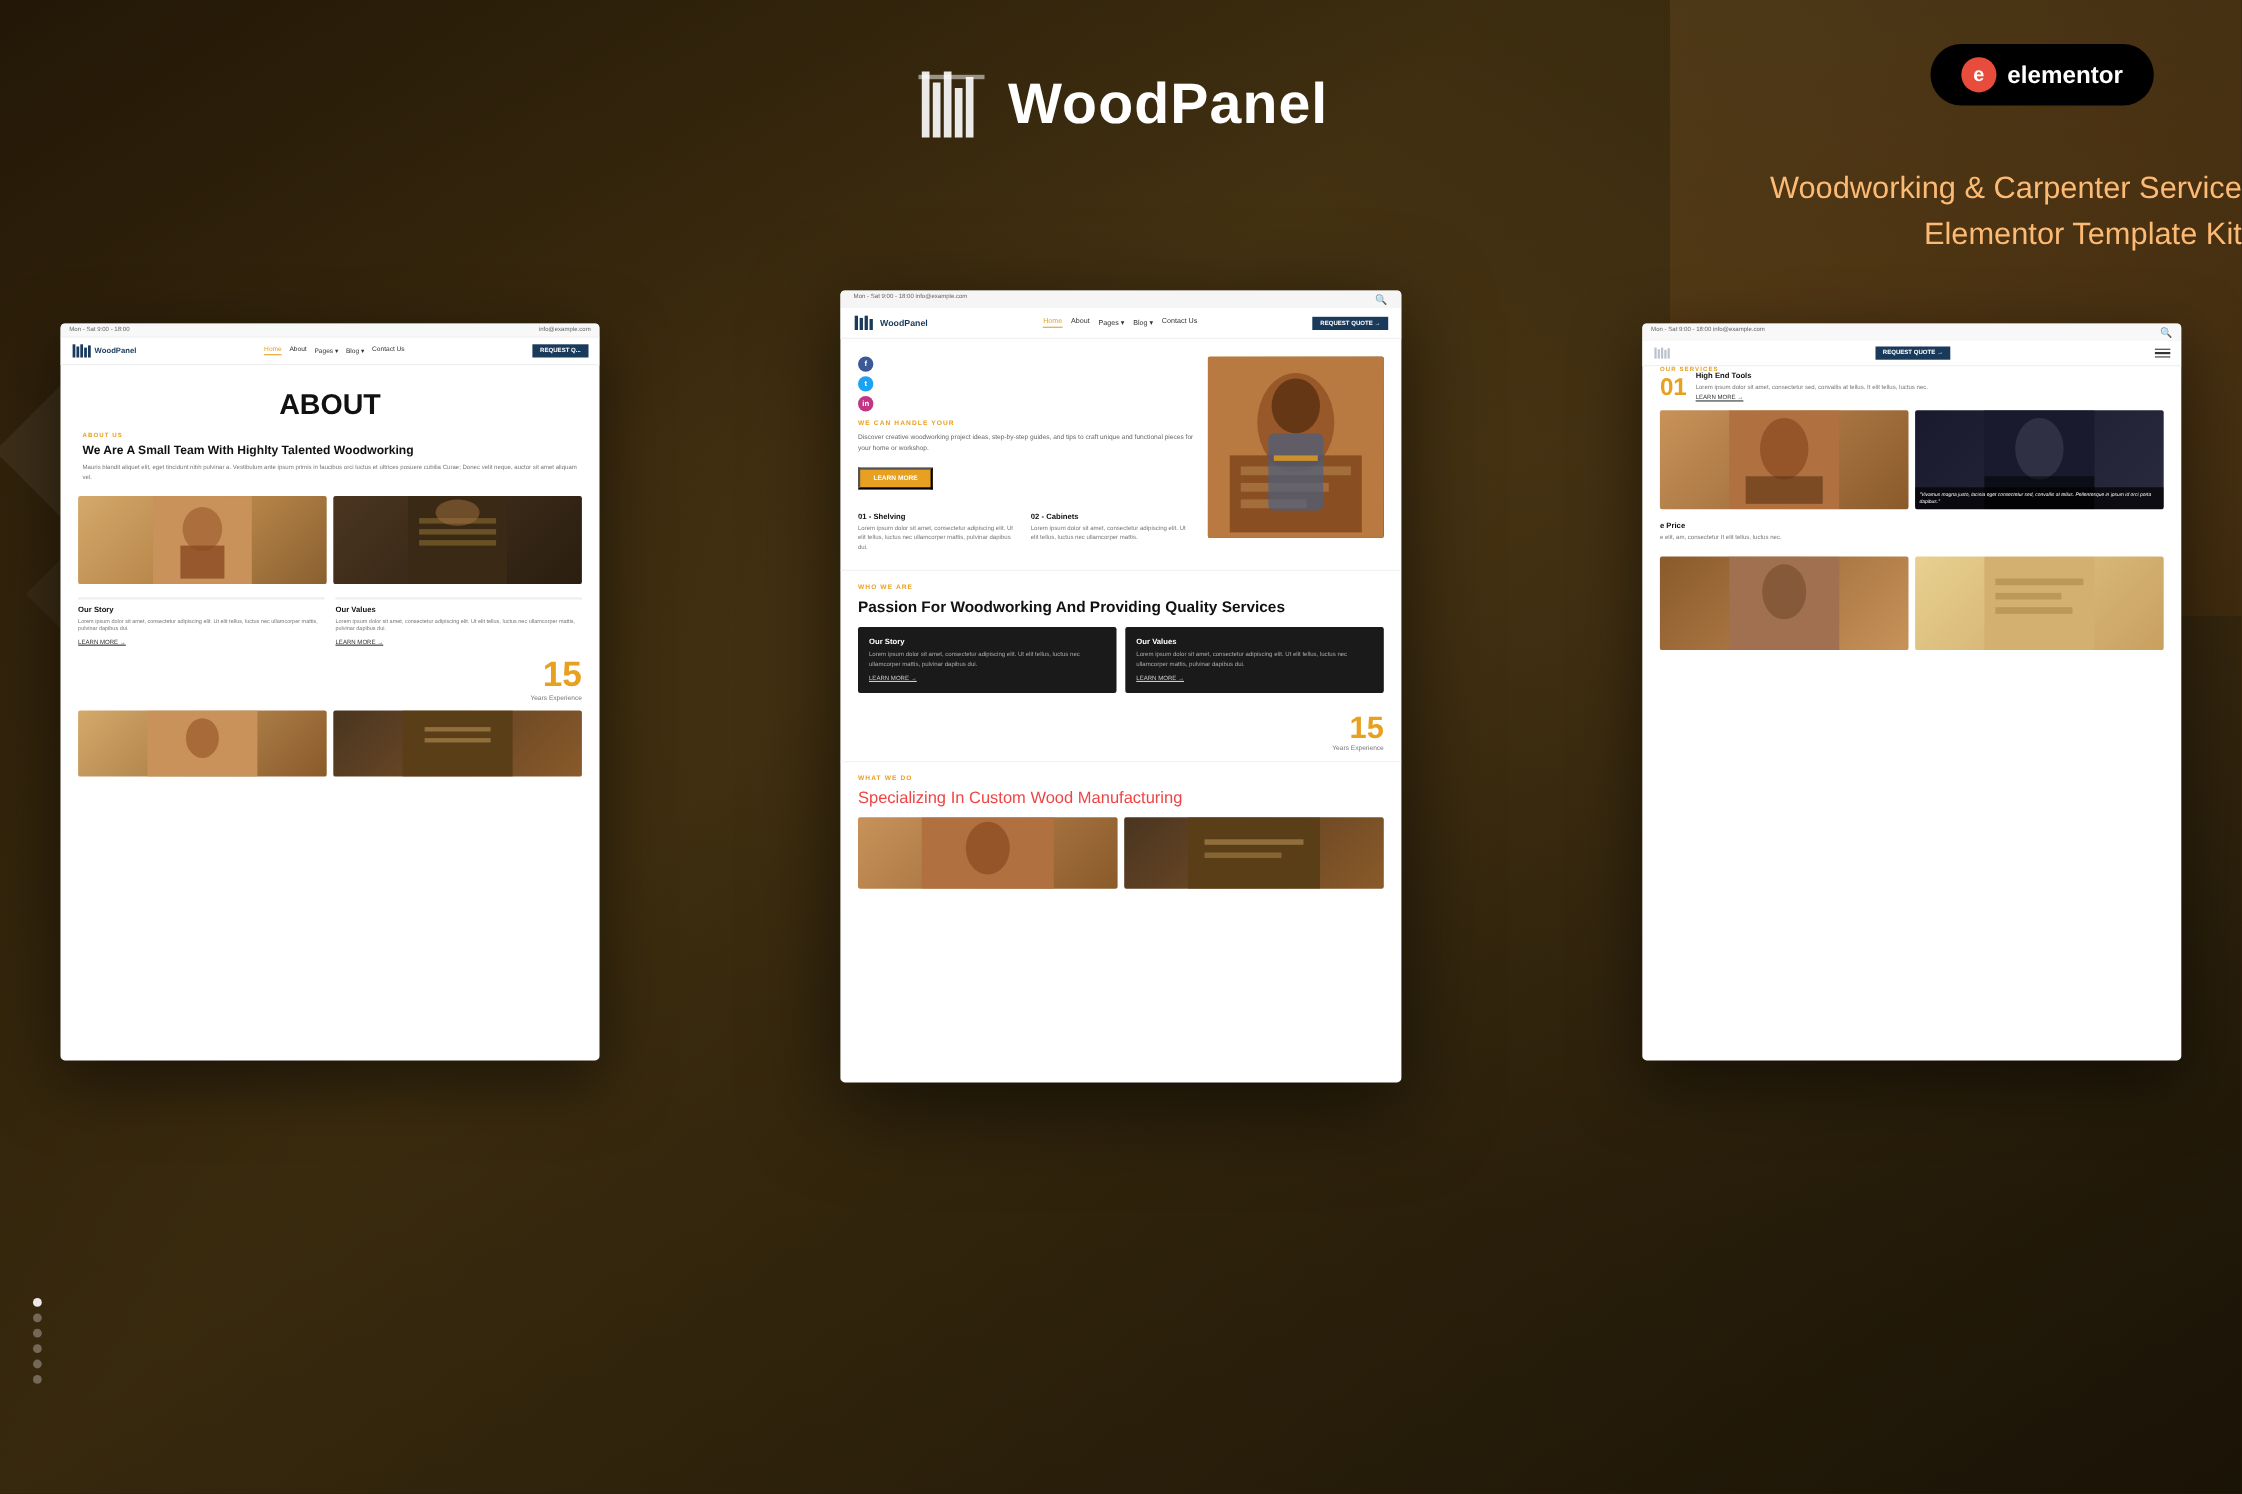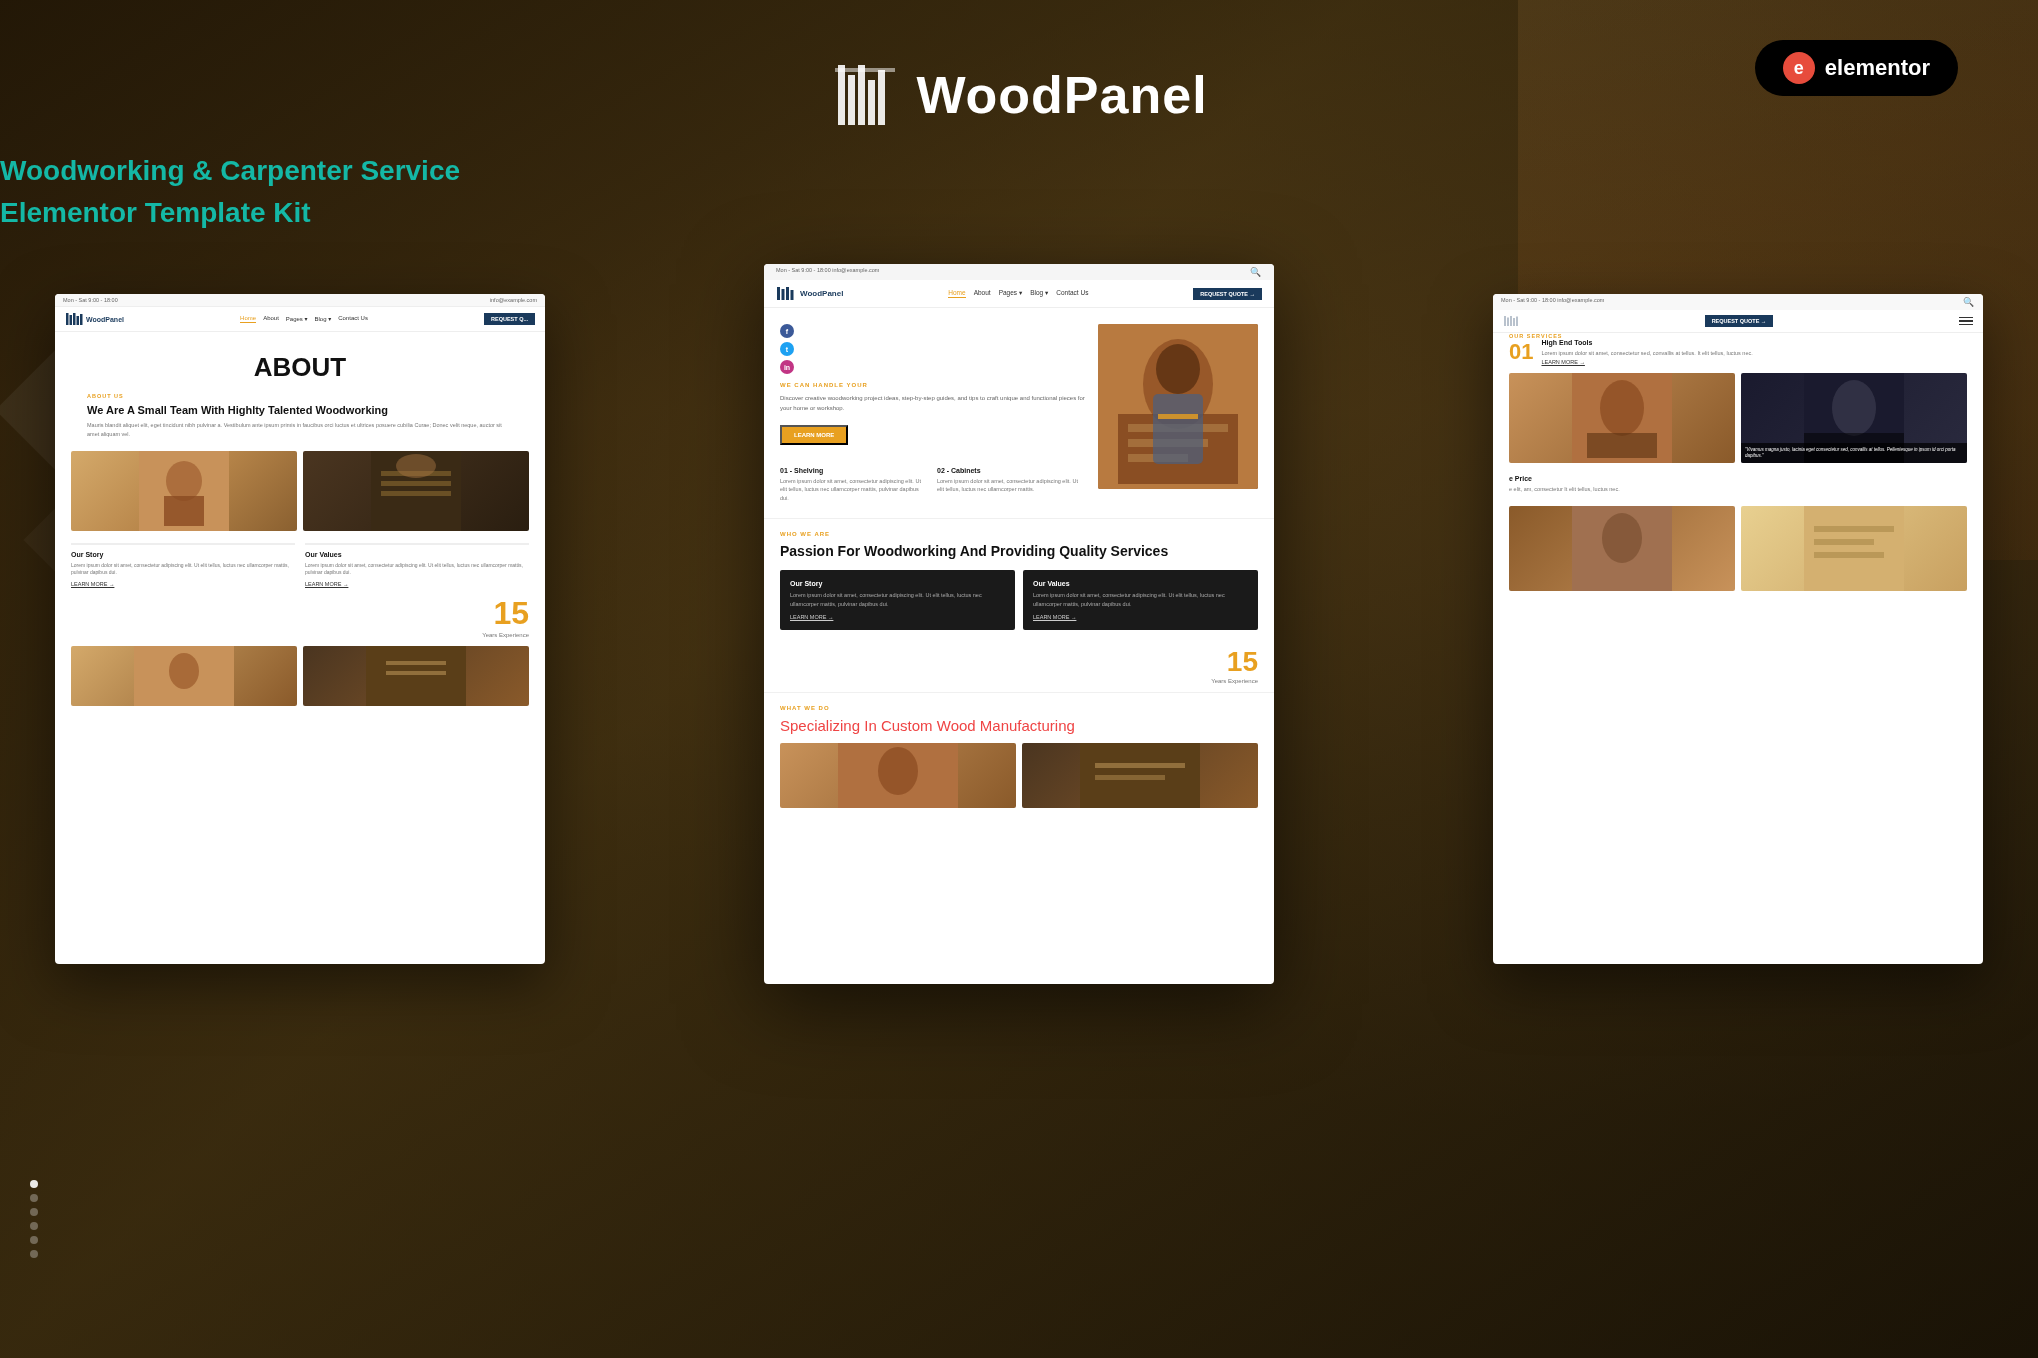--- a/index.html
+++ b/index.html
@@ -51,25 +51,25 @@
     }
 
     .logo-text {
       font-size: 52px;
       font-weight: 900;
       color: #ffffff;
       letter-spacing: 1px;
     }
 
     .subtitle {
-      color: #14b8a6;
+      color: #fdba74;
       font-size: 28px;
-      font-weight: 700;
+      font-weight: 400;
       line-height: 1.5;
-      text-align: left;
+      text-align: right;
     }
 
     
     .elementor-badge {
       position: absolute;
       top: 40px;
       right: 80px;
       background: #000000;
       color: #ffffff;
       border-radius: 50px;
@@ -201,21 +201,21 @@
     
     .about-heading {
       text-align: center;
       font-size: 26px;
       font-weight: 900;
       color: #111;
       padding: 20px 16px 10px;
     }
 
     .team-section {
-      padding: 0 32px;
+      padding: 0 20px;
     }
 
     .team-tag {
       font-size: 5.5px;
       color: #e8a020;
       text-transform: uppercase;
       font-weight: 700;
       letter-spacing: 1px;
     }
 

